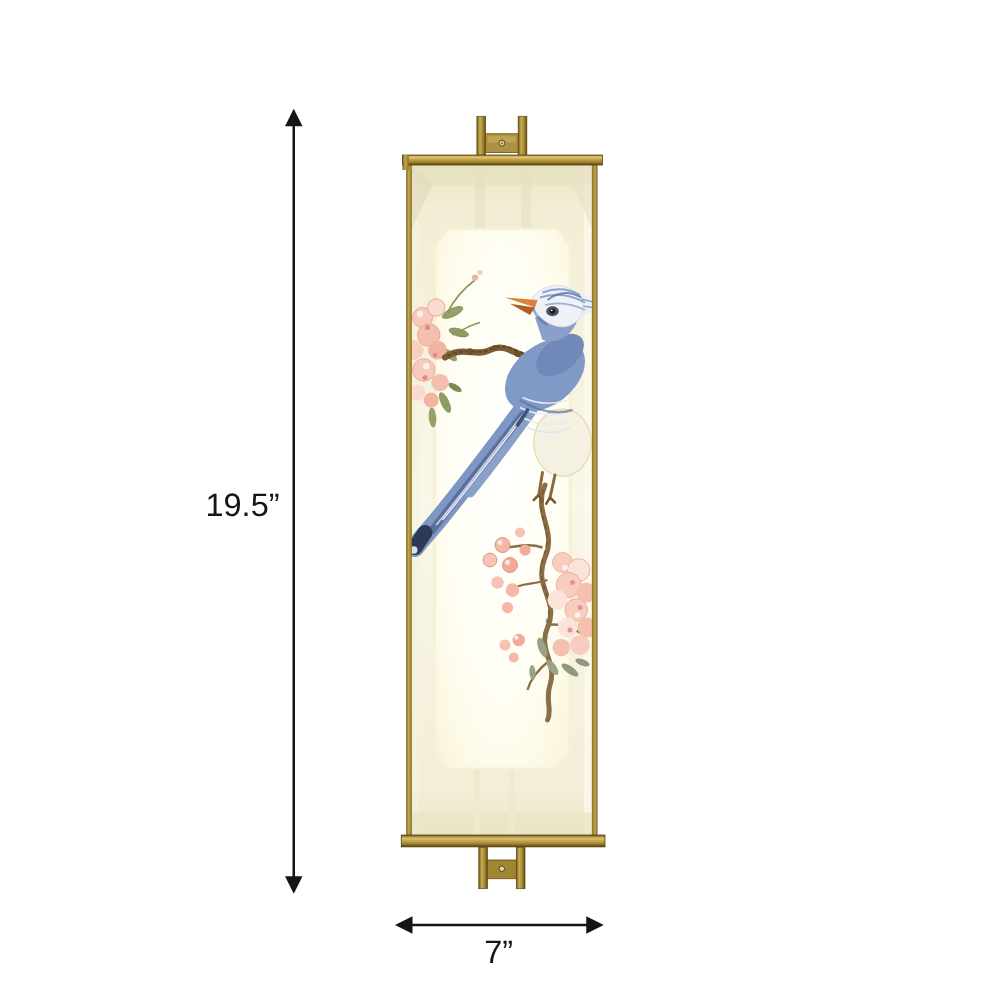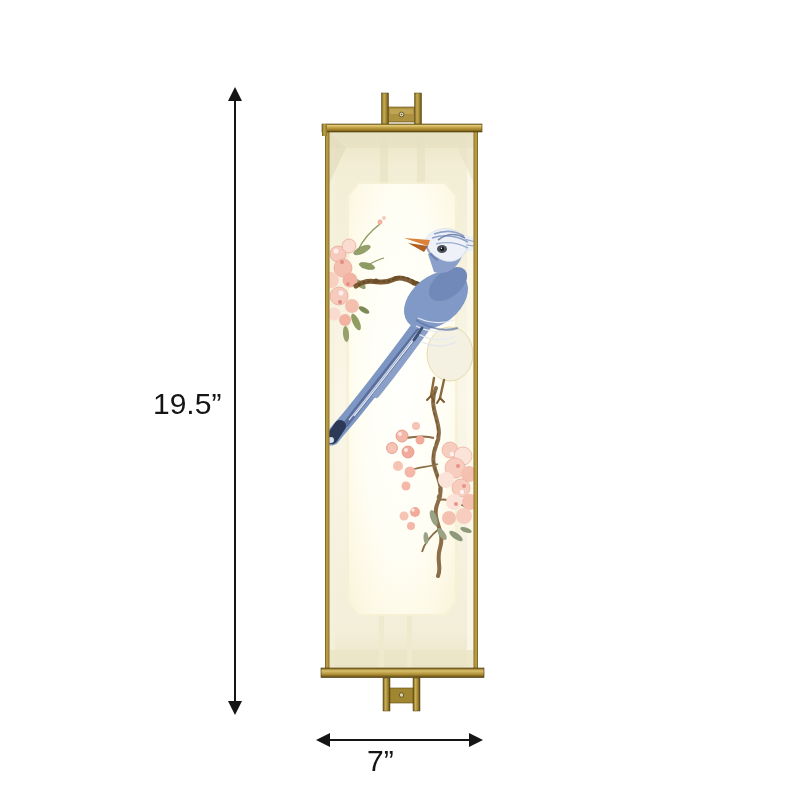--- a/index.html
+++ b/index.html
@@ -2,21 +2,21 @@
 <html style="--annotation: #151515; --frame-brass: #b09339; --frame-brass-dark: #6e5513; --frame-brass-light: #e0c97e; --bracket-brass: #ab9140; --shade-fabric: #f6f2dd; --light-panel: #fffef6; --bird-blue: #8099c6; --bird-blue-dark: #54699a; --beak-orange: #d97a35; --blossom-pink: #f4c4b6; --blossom-deep-pink: #e8938a; --leaf-green: #8f9c62; --leaf-gray-green: #9aa386; --branch-brown: #8b6e47;"><head>
 <meta charset="utf-8">
 <style>
   html,body{margin:0;padding:0;background:#ffffff;}
   .canvas{
     position:relative;width:800px;height:800px;background:#ffffff;
     font-family:"Liberation Sans",sans-serif;overflow:hidden;
   }
   .dim-label{
     position:absolute;color:var(--annotation,#151515);
-    font-size:30px;line-height:26px;white-space:nowrap;
+    font-size:26px;line-height:26px;text-align:center;white-space:nowrap;
   }
   .v-line{position:absolute;width:2px;background:var(--annotation,#151515);}
   .h-line{position:absolute;height:2px;background:var(--annotation,#151515);}
   .tri{position:absolute;width:0;height:0;}
   .tri.up{border-left:7px solid transparent;border-right:7px solid transparent;border-bottom:14px solid var(--annotation,#151515);}
   .tri.down{border-left:7px solid transparent;border-right:7px solid transparent;border-top:14px solid var(--annotation,#151515);}
   .tri.left{border-top:7px solid transparent;border-bottom:7px solid transparent;border-right:14px solid var(--annotation,#151515);}
   .tri.right{border-top:7px solid transparent;border-bottom:7px solid transparent;border-left:14px solid var(--annotation,#151515);}
   .lamp-svg{position:absolute;left:318px;top:88px;width:170px;height:630px;}
 </style>

